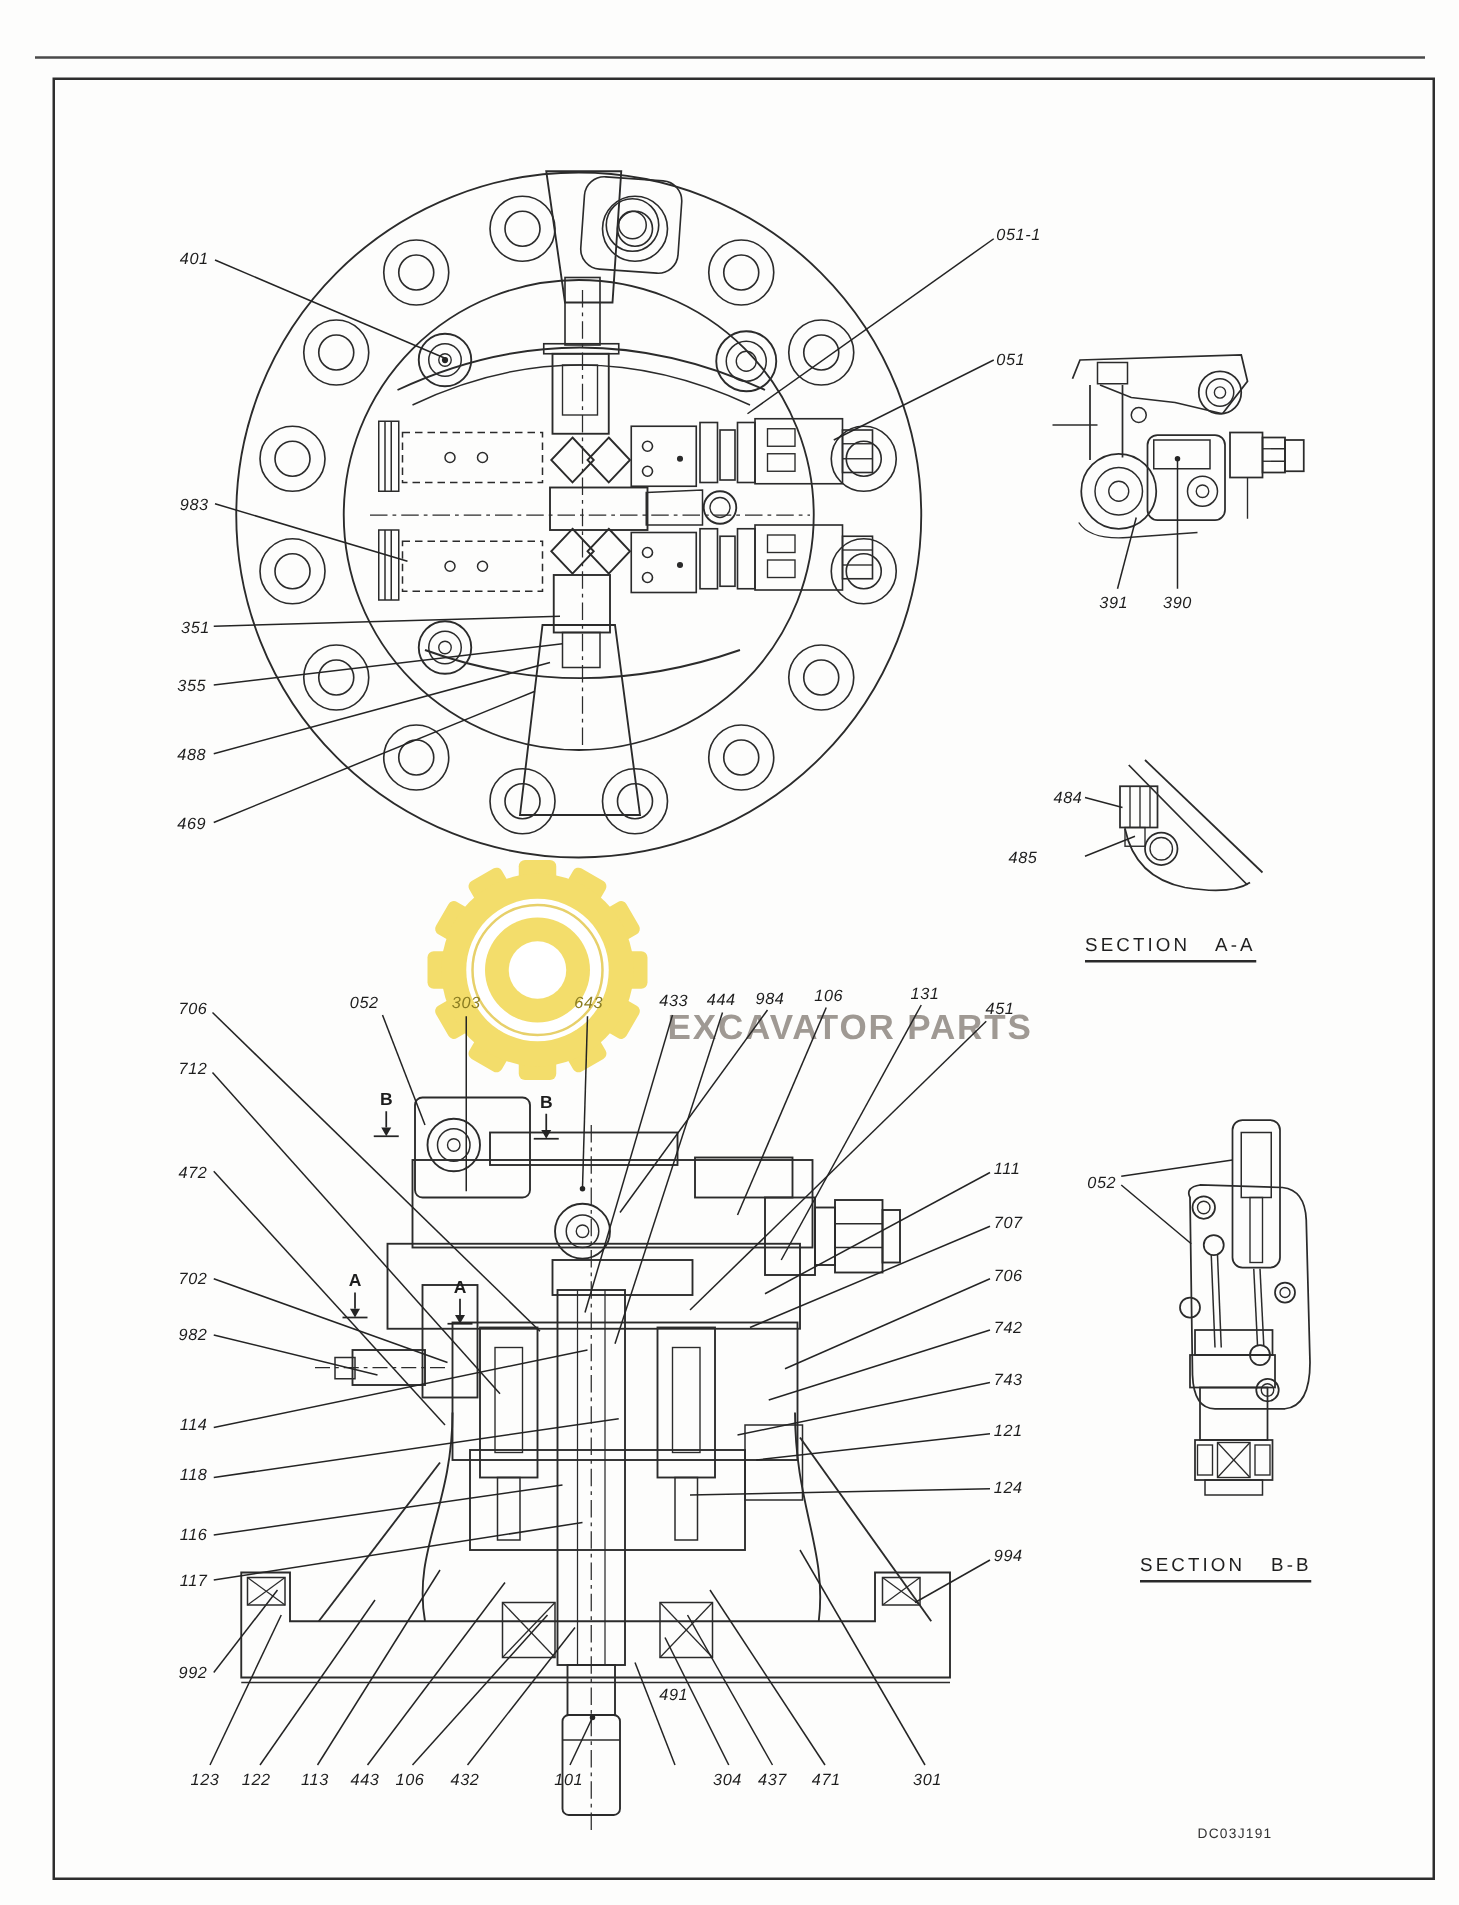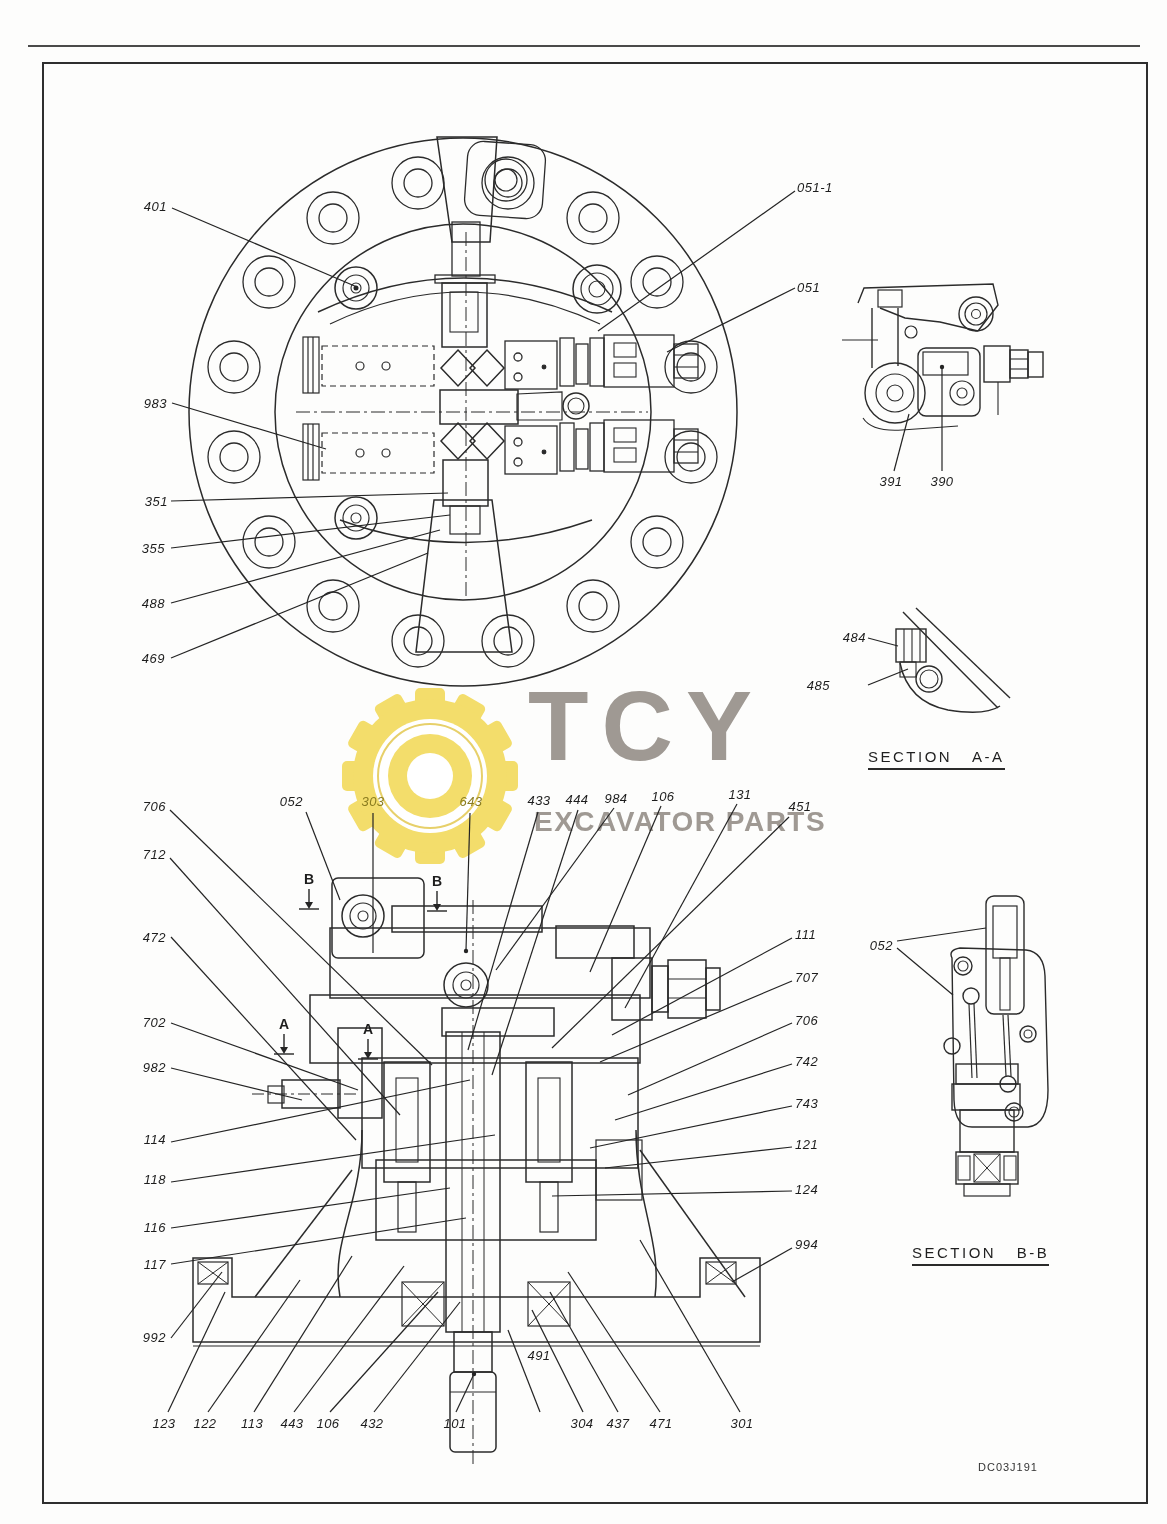--- a/index.html
+++ b/index.html
@@ -16,21 +16,21 @@
   .wm-sub{position:absolute;left:534px;top:806px;font-size:28px;font-weight:bold;
           letter-spacing:1.5px;color:#9a948e;opacity:.95;}
   svg.leaders{position:absolute;left:0;top:0;z-index:3;}
   .co{position:absolute;font-size:13px;color:#1d1d1d;letter-spacing:.5px;white-space:nowrap;z-index:5;font-style:italic;}
   .ra{transform:translateX(-100%);}
   .ca{transform:translateX(-50%);}
   .olive{color:#8a7c20;}
   .mk{position:absolute;font-size:14px;font-weight:bold;color:#1d1d1d;z-index:5;transform:translateX(-50%);}
   .sec-title{position:absolute;font-size:15px;letter-spacing:2.5px;word-spacing:14px;color:#1f1f1f;
              border-bottom:2px solid #2a2a2a;padding-bottom:3px;z-index:5;text-align:center;}
-  .doc-code{position:absolute;left:978px;top:1461px;font-size:11px;letter-spacing:1px;color:#333;z-index:5;}
+  .doc-code{position:absolute;left:958px;top:1461px;font-size:11px;letter-spacing:1px;color:#333;z-index:5;}
 </style>
 </head>
 <body>
 
 <div class="page">
 
   <div class="hdr-rule"></div>
   <div class="frame"></div>
 
   <svg class="art" width="1167" height="1524" viewBox="0 0 1167 1524" fill="none" stroke="#2b2b2b" stroke-width="1.5">
@@ -315,21 +315,20 @@
           <rect x="415" y="688" width="30" height="34" rx="5" transform="rotate(300 430 776)"></rect>
           <rect x="415" y="688" width="30" height="34" rx="5" transform="rotate(330 430 776)"></rect>
         </g>
         <circle cx="430" cy="776" r="77"></circle>
         <circle cx="430" cy="776" r="57" fill="#ffffff"></circle>
         <circle cx="430" cy="776" r="52" fill="none" stroke="#e7d06a" stroke-width="2"></circle>
         <circle cx="430" cy="776" r="42"></circle>
         <circle cx="430" cy="776" r="23" fill="#ffffff"></circle>
       </g>
     </svg>
-    <div class="wm-title">TCY</div>
     <div class="wm-sub">EXCAVATOR PARTS</div>
   </div>
 
   <svg class="leaders" width="1167" height="1524" viewBox="0 0 1167 1524" stroke="#242424" stroke-width="1.2" fill="none">
     <g>
       <line x1="172" y1="208" x2="357" y2="287"></line>
         <circle cx="356" cy="288" r="2.5" fill="#242424" stroke="none"></circle>
       <line x1="172" y1="403" x2="326" y2="449"></line>
       <line x1="171" y1="501" x2="448" y2="493"></line>
       <line x1="171" y1="548" x2="450" y2="515"></line>

